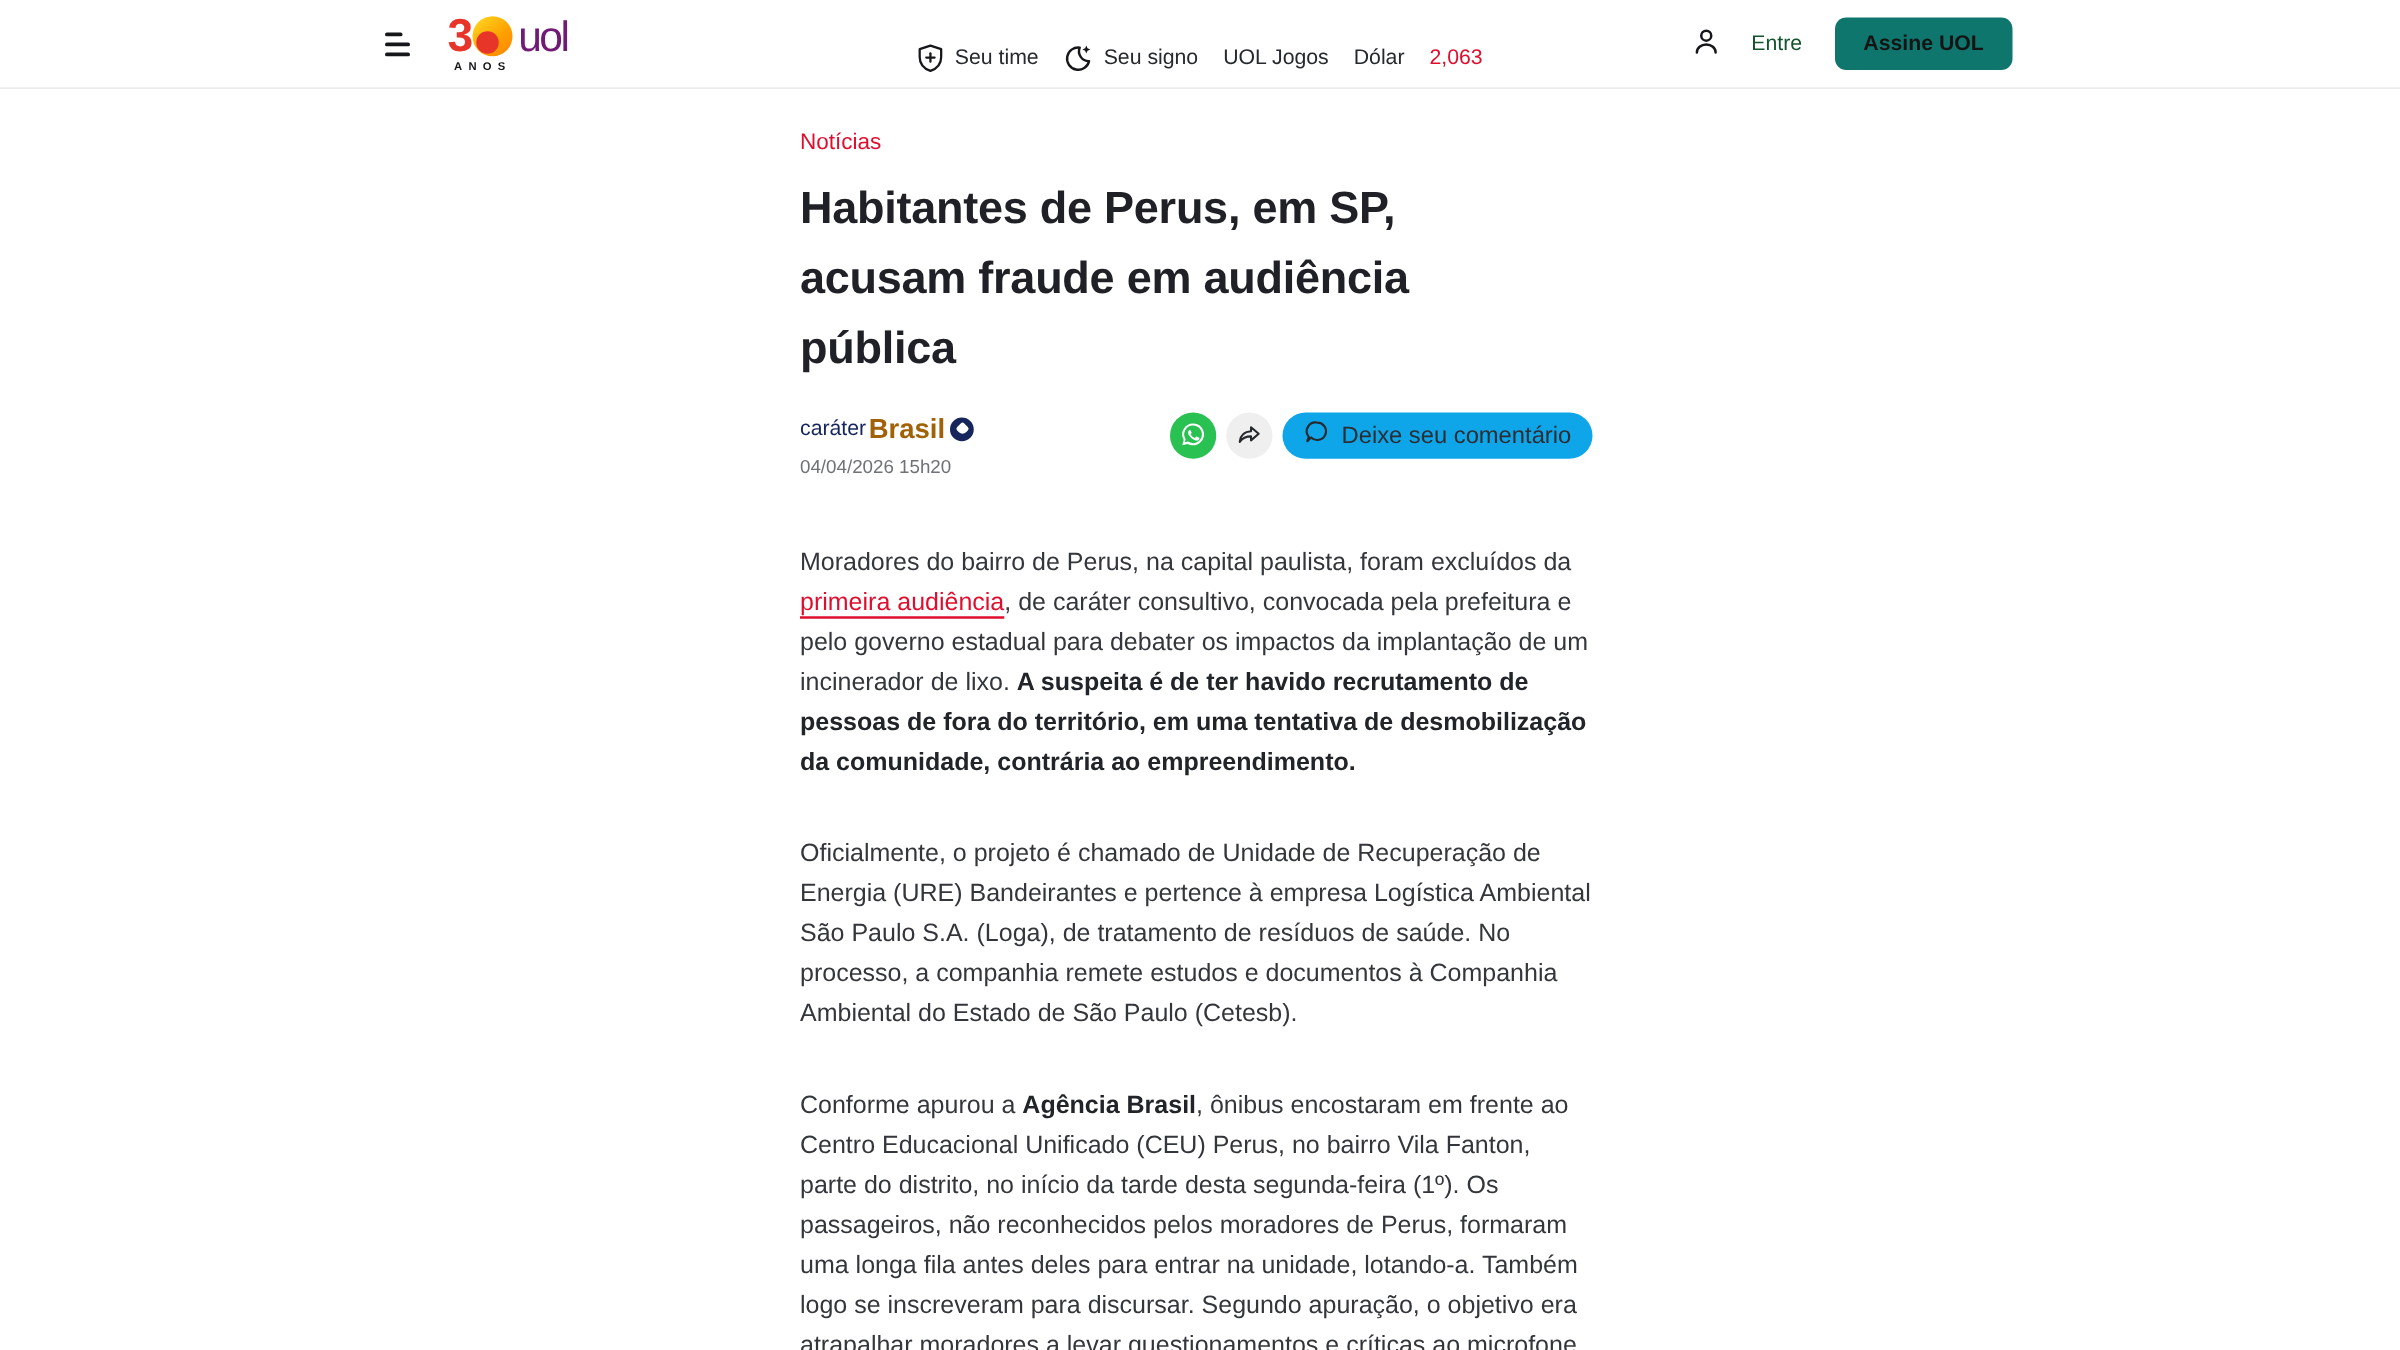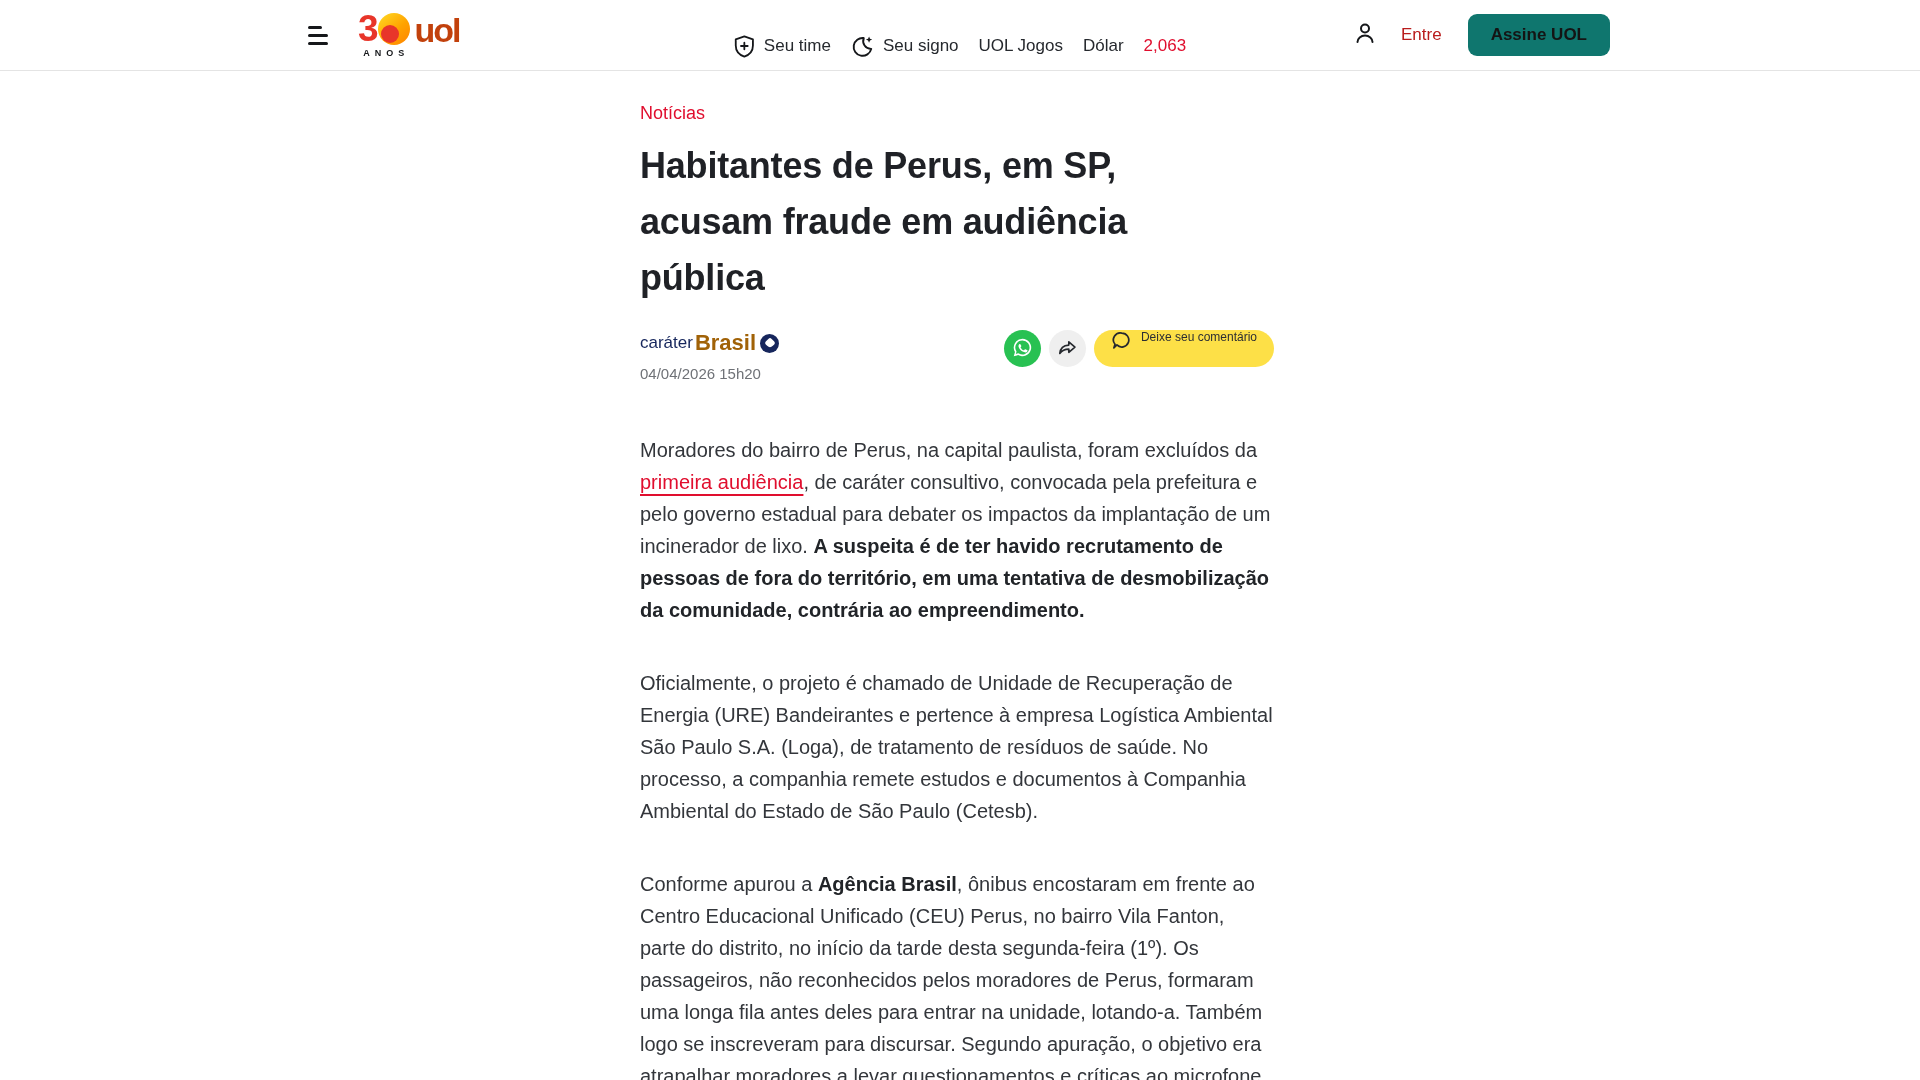--- a/index.html
+++ b/index.html
@@ -17,30 +17,30 @@
 
   .logo { display:flex; align-items:flex-start; gap:5px; cursor:pointer; }
   .logo-30 { display:flex; flex-direction:column; align-items:center; }
   .logo-30-row { display:flex; align-items:center; }
   .logo-3 { font-size:37px; line-height:34px; font-weight:900; color:#e8352a; letter-spacing:-2px; }
   .logo-0 { position:relative; width:32px; height:32px; margin-left:1px; border-radius:50%;
             background:linear-gradient(140deg,#ffd21f 10%,#ffa300 55%,#ff8a00 90%); }
   .logo-0::after { content:""; position:absolute; left:3px; bottom:2px; width:18px; height:18px;
                    border-radius:50%; background:#e8352a; }
   .logo-anos { font-size:9px; font-weight:700; letter-spacing:5px; margin-top:2px; margin-right:-5px; color:#15171a; }
-  .logo-uol { font-size:34px; line-height:34px; font-weight:700; letter-spacing:-2px; color:#c2410c; margin-top:1px; }
+  .logo-uol { font-size:34px; line-height:34px; font-weight:400; letter-spacing:-2px; color:#701a75; margin-top:1px; }
 
   .header-nav { position:absolute; left:50%; top:0; transform:translateX(-50%); height:70px;
                 display:flex; align-items:center; gap:20px;margin-top:11px; }
   .nav-item { display:flex; align-items:center; gap:9px; font-size:17px; color:#26292e; cursor:pointer; white-space:nowrap; }
   .nav-item svg { display:block; }
   .nav-value-red { color:#e00e2e; }
 
   .header-right { position:absolute; right:310px; top:0; height:70px; display:flex; align-items:center; gap:26px; }
-  .login { display:flex; align-items:center; gap:24px; font-size:17px; font-weight:500; color:#b91c1c; cursor:pointer; }
+  .login { display:flex; align-items:center; gap:24px; font-size:17px; font-weight:500; color:#14532d; cursor:pointer; }
   .subscribe-btn { background:#0f766e; color:#141414; border:none; border-radius:9px;
                    font-family:"Liberation Sans", sans-serif;
                    font-size:17px; font-weight:700; padding:11px 23px; cursor:pointer; }
 
   
   .main { width:634px; margin-left:640px; padding-top:32px; }
   .section-label { display:inline-block; color:#e00e2e; font-size:18px; font-weight:400; margin-bottom:14px; cursor:pointer; }
   .headline { font-size:36px; line-height:56px; font-weight:700; color:#1f2126; letter-spacing:-0.2px; }
   .byline-row { display:flex; justify-content:space-between; align-items:flex-start; margin-top:24px; }
   .agency { display:flex; align-items:center; gap:2px; cursor:pointer; }
@@ -49,23 +49,23 @@
   .agency-mark { position:relative; width:19px; height:19px; margin-left:2px; border-radius:50%; background:#16265c; }
   .agency-mark::after { content:""; position:absolute; left:5.5px; top:5.5px; width:8px; height:8px;
                         background:#fff; border-radius:2px 2px 4px 2px; transform:rotate(45deg); }
   .pub-date { font-size:15px; color:#6f7277; margin-top:9px; }
 
   .actions { display:flex; align-items:center; gap:8px; }
   .action-circle { width:37px; height:37px; border-radius:50%; display:flex; align-items:center;
                    justify-content:center; cursor:pointer; border:none; }
   .whatsapp { background:#28c152; }
   .share { background:#efefef; }
-  .comment-pill { height:37px; display:flex; align-items:flex-start; gap:9px; padding:0 17px;
-                  background:#fde047; border:none; border-radius:19px; cursor:pointer;
-                  font-family:"Liberation Sans", sans-serif; font-size:12px; color:#2c2e33; white-space:nowrap; }
+  .comment-pill { height:37px; display:flex; align-items:center; gap:9px; padding:0 17px;
+                  background:#0ea5e9; border:none; border-radius:19px; cursor:pointer;
+                  font-family:"Liberation Sans", sans-serif; font-size:19px; color:#2c2e33; white-space:nowrap; }
 
   .body-copy { margin-top:52px; }
   .body-copy p { font-size:20px; line-height:32px; color:#33363b; font-weight:400; margin-bottom:41px; }
   .body-copy p strong { font-weight:700; color:#212428; }
   .body-link { color:#e00e2e; text-decoration:underline; text-decoration-color:#e00e2e;
                text-decoration-thickness:2px; text-underline-offset:5px; cursor:pointer; }
 </style>
 </head>
 <body>
 

